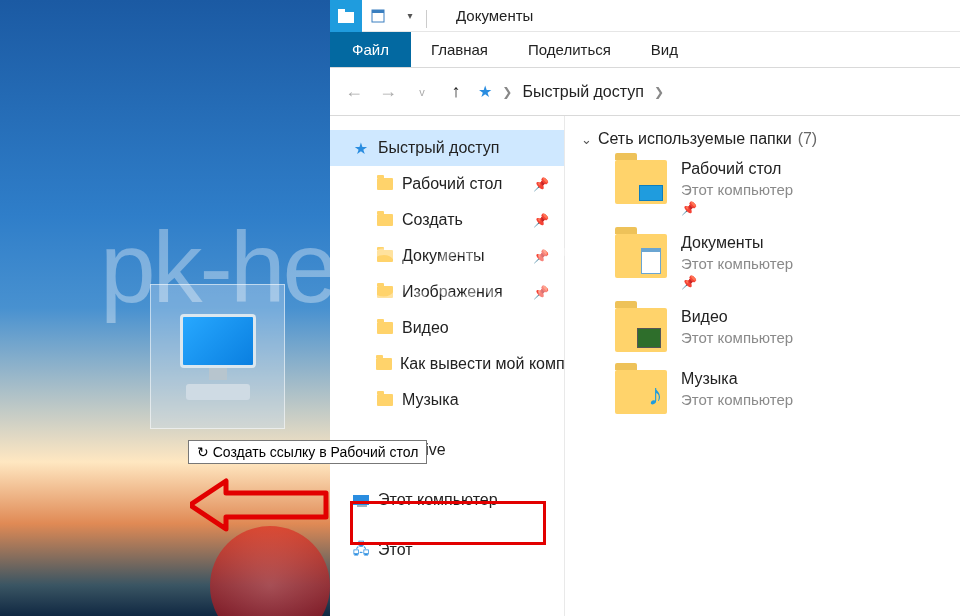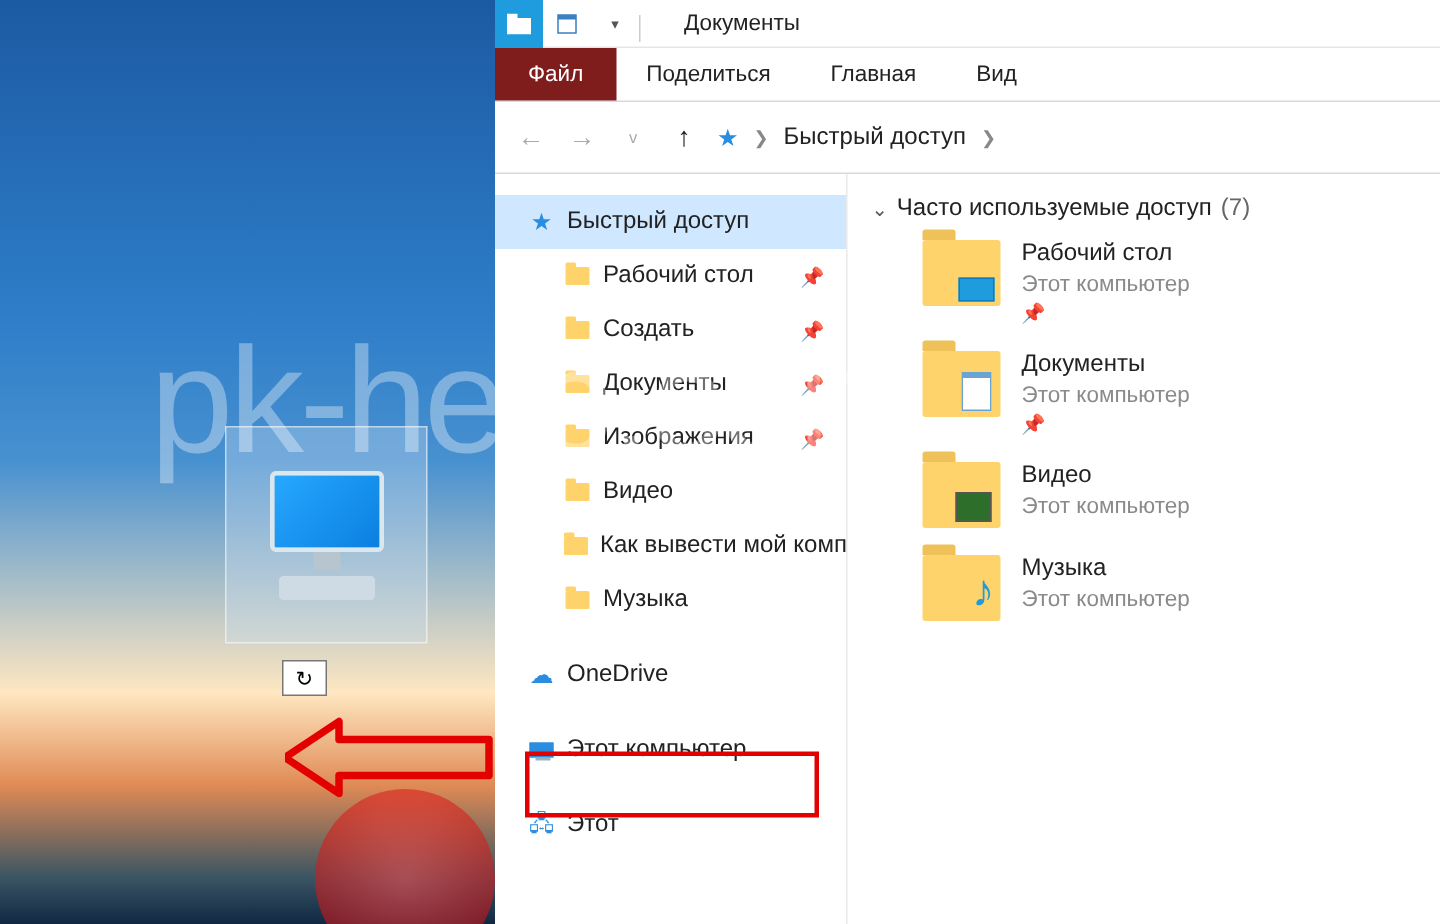--- a/index.html
+++ b/index.html
@@ -13,21 +13,21 @@
   .tooltip { position: absolute; left: 188px; top: 440px; background: #fff; border: 1px solid #777; padding: 3px 8px; font-size: 14px; white-space: nowrap; z-index: 30; display: flex; align-items: center; gap: 4px; }
   .arrow { position: absolute; left: 190px; top: 475px; z-index: 25; }
   .red-circle { position: absolute; left: 210px; bottom: -30px; width: 120px; height: 120px; border-radius: 50%; background: radial-gradient(#ff4a4a,#c00); opacity: .55; }
   .explorer { position: absolute; left: 330px; top: 0; width: 630px; height: 616px; background: #fff; display: flex; flex-direction: column; }
   .titlebar { height: 32px; display: flex; align-items: center; background: #fff; border-bottom: 1px solid #e6e6e6; }
   .tb-slot { width: 32px; height: 32px; display: flex; align-items: center; justify-content: center; }
   .tb-app { background: #1f9cde; }
   .tb-drop { font-size: 10px; color: #555; }
   .title-text { margin-left: 18px; font-size: 15px; color: #222; }
   .menubar { height: 36px; display: flex; align-items: stretch; border-bottom: 1px solid #d9d9d9; }
-  .menu-file { background: #7f1d1d; color: #fff; padding: 0 22px; display: flex; align-items: center; font-size: 15px; }
+  .menu-file { background: #0369a1; color: #fff; padding: 0 22px; display: flex; align-items: center; font-size: 15px; }
   .menu-tab { padding: 0 20px; display: flex; align-items: center; font-size: 15px; color: #222; }
   .navbar { height: 48px; display: flex; align-items: center; padding: 0 12px; gap: 10px; border-bottom: 1px solid #d9d9d9; }
   .nav-btn { color: #aaa; font-size: 18px; width: 24px; text-align: center; }
   .nav-btn.up { color: #222; }
   .crumb { display: flex; align-items: center; gap: 10px; font-size: 16px; color: #222; }
   .crumb .sep { color: #888; font-size: 12px; }
   .body { flex: 1; display: flex; overflow: hidden; }
   .sidebar { width: 235px; border-right: 1px solid #e9e9e9; padding-top: 14px; overflow: hidden; }
   .sb-item { display: flex; align-items: center; gap: 8px; height: 36px; padding-left: 22px; font-size: 16px; color: #222; white-space: nowrap; position: relative; }
   .sb-item.l1 { padding-left: 46px; }
@@ -68,20 +68,21 @@
   <div class="desk-icon">
     <div class="monitor"></div>
     <div class="mon-stand"></div>
     <div class="keyboard"></div>
   </div>
   <div class="red-circle"></div>
 </div>
 
 <div class="tooltip">
   <span>↻</span>
+  <span>Создать ссылку в Рабочий стол</span>
 </div>
 
 <svg class="arrow" width="140" height="60">
   <polygon points="0,30 36,6 36,18 136,18 136,42 36,42 36,54" fill="none" stroke="#e20000" stroke-width="5" stroke-linejoin="round"></polygon>
 </svg>
 
 <div class="watermark">pk-help.com</div>
 
 <div class="explorer">
   <div class="titlebar">
@@ -99,22 +100,22 @@
     </div>
     <div class="tb-slot">
         <span class="tb-drop">▾</span>
       </div>
     <div class="tb-slot" style="width:12px;border-left:1px solid #ccc;height:18px;margin-top:7px"></div>
     <div class="title-text">Документы</div>
   </div>
 
   <div class="menubar">
     <div class="menu-file">Файл</div>
+    <div class="menu-tab">Главная</div>
     <div class="menu-tab">Поделиться</div>
-    <div class="menu-tab">Главная</div>
     <div class="menu-tab">Вид</div>
   </div>
 
   <div class="navbar">
     <div class="nav-btn">←</div>
     <div class="nav-btn">→</div>
     <div class="nav-btn" style="font-size:11px">v</div>
     <div class="nav-btn up">↑</div>
     <div class="crumb">
       <span class="star">★</span>
@@ -191,21 +192,21 @@
       <div class="sb-sep"></div>
       <div class="sb-item">
           <span class="sb-icon net-icon">🖧</span>
           <span>Этот</span>
         </div>
     </div>
 
     <div class="content">
       <div class="group-hdr">
         <span class="chev">⌄</span>
-        <span>Часто используемые доступ</span>
+        <span>Сеть используемые папки</span>
         <span class="ct">(7)</span>
       </div>
       <div class="grid">
         <div class="card">
           <div class="bigfolder">
               <div class="bf-desktop"></div>
             </div>
           <div class="card-info">
               <span class="card-title">Рабочий стол</span>
               <span class="card-sub">Этот компьютер</span>

